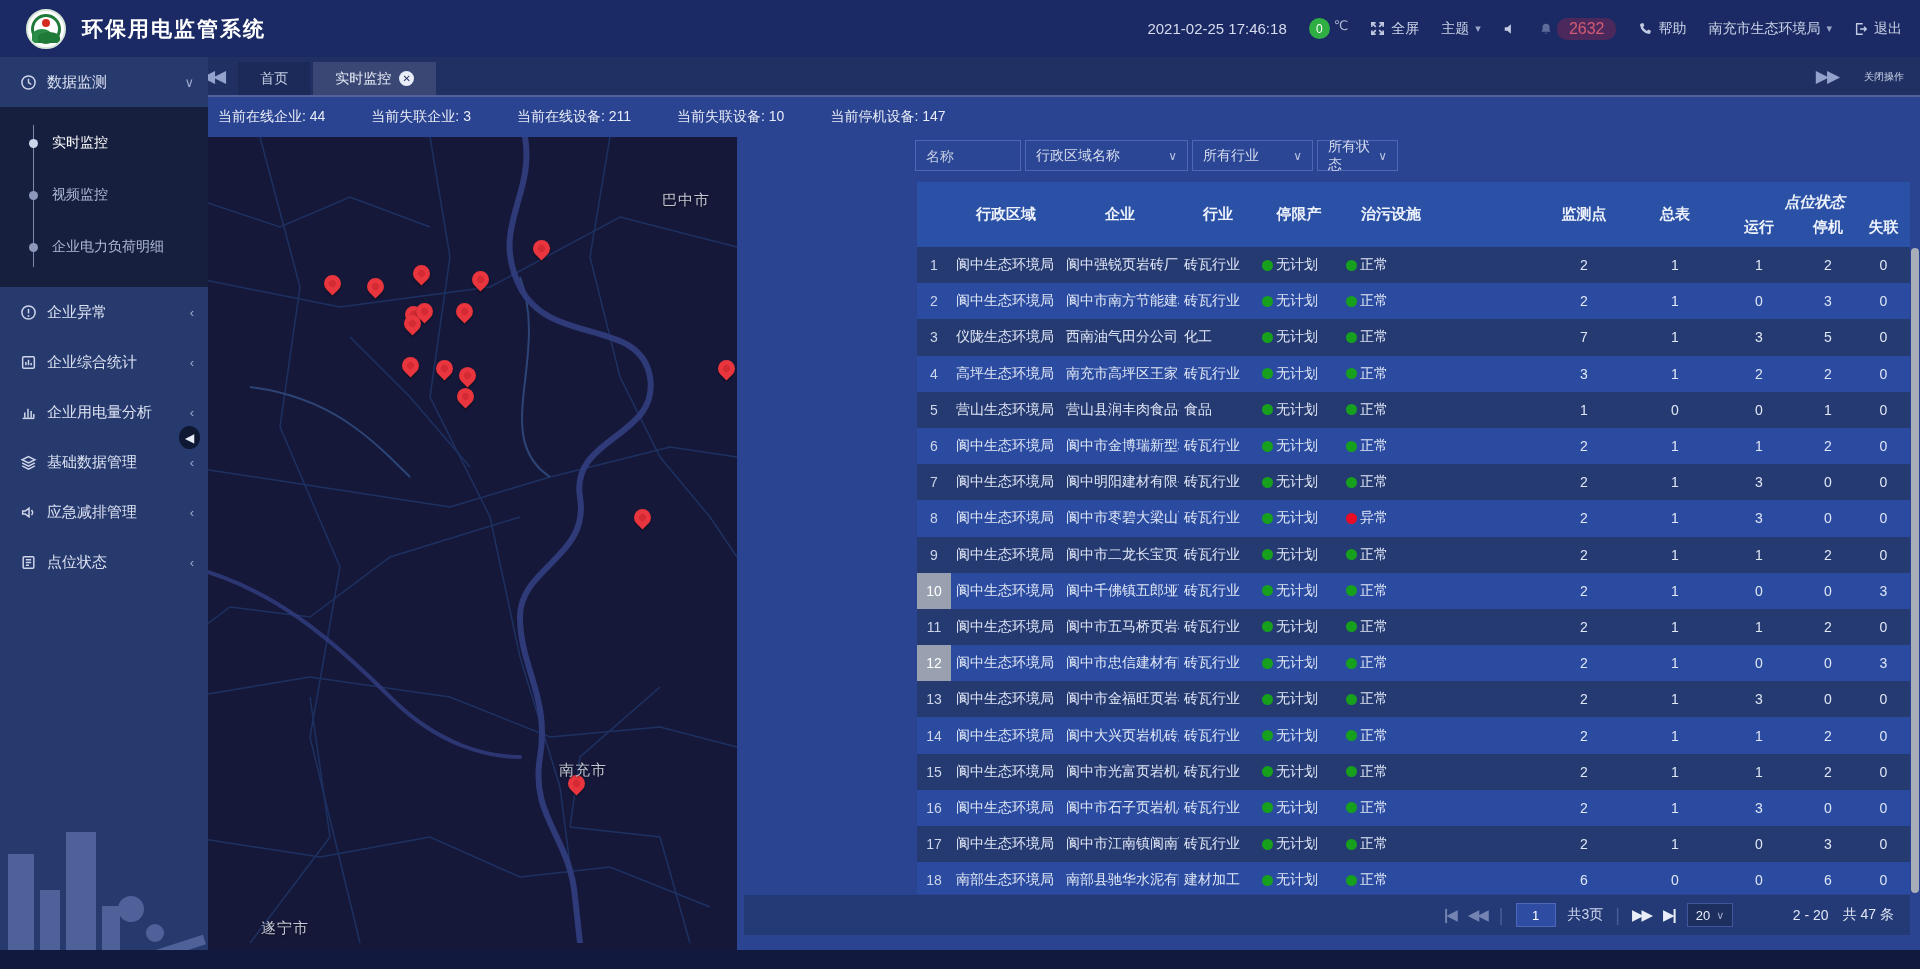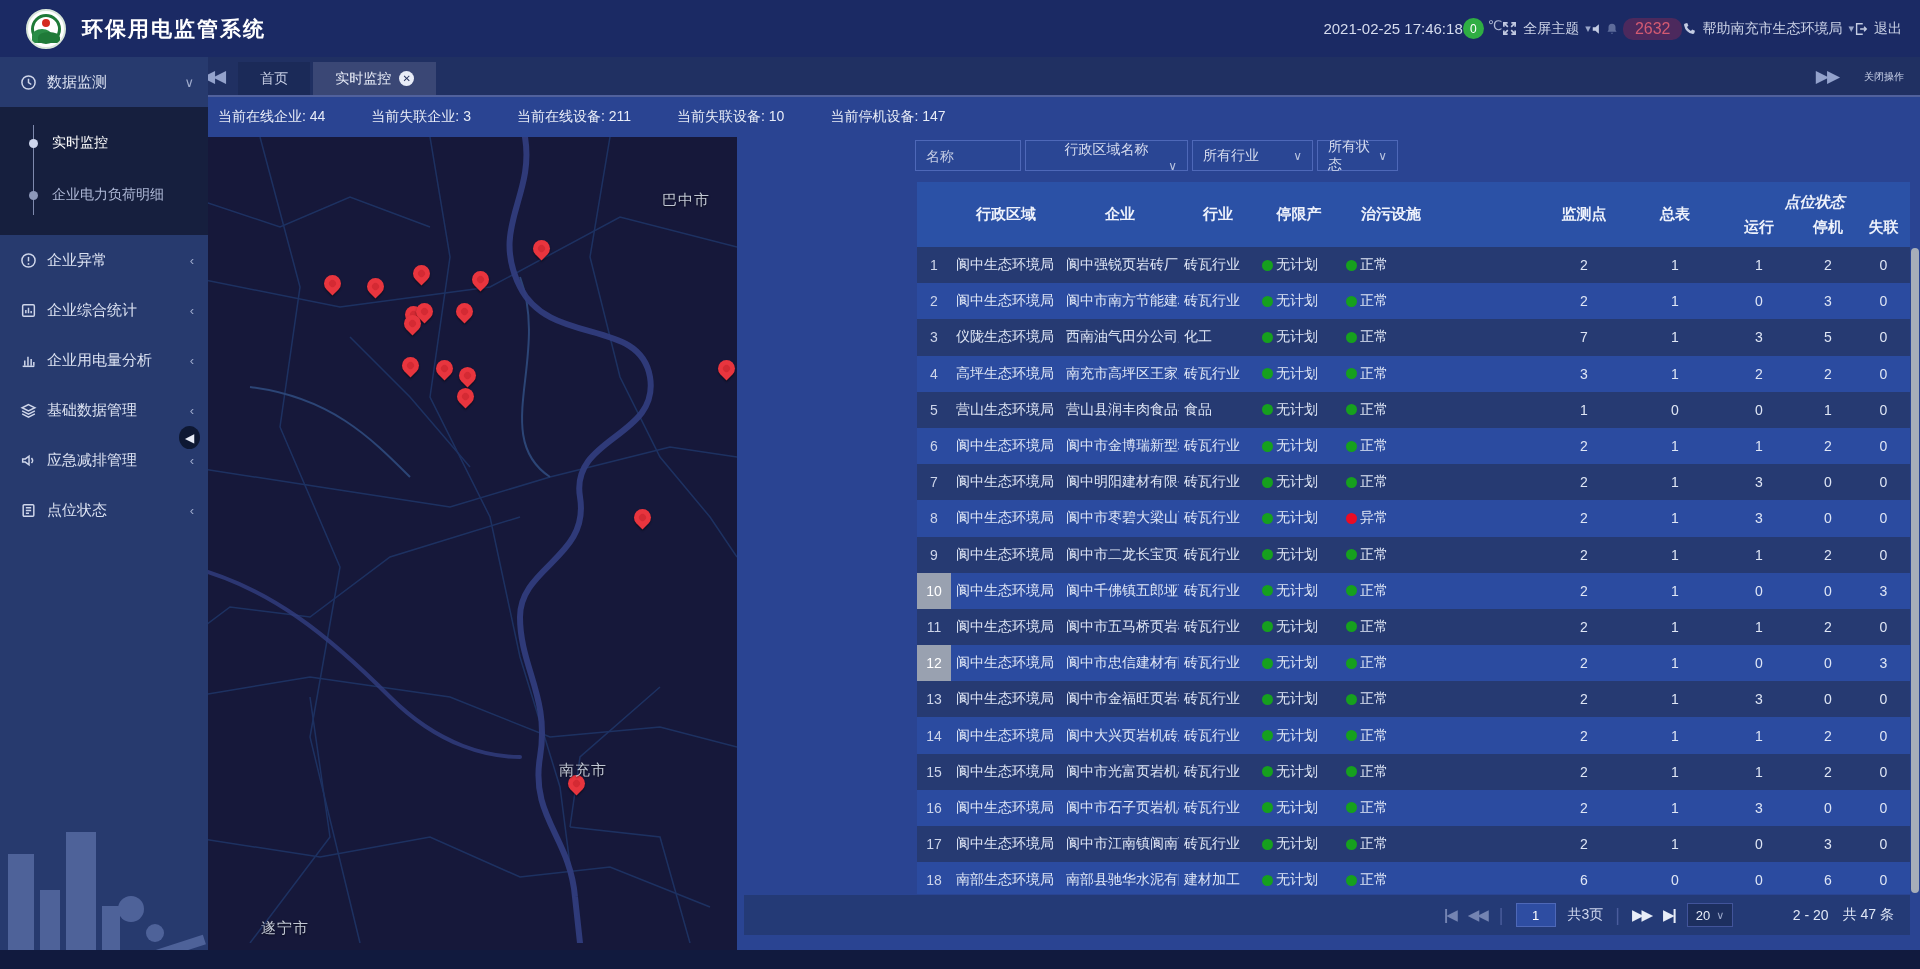--- a/index.html
+++ b/index.html
@@ -7,21 +7,21 @@
 .page { position:relative; width:1920px; height:969px; overflow:hidden; background:#2a4492; }
 
 
 .header { position:absolute; left:0; top:0; width:1920px; height:57px; background:#1b2a64; display:flex; align-items:center; z-index:6; }
 .logo { width:40px; height:40px; margin-left:26px; border-radius:50%; background:#fff; border:2px solid #d8e6da; position:relative; overflow:hidden; flex:none; }
 .logo .ring { position:absolute; inset:3px; border:3px solid #1f7a38; border-radius:50%; }
 .logo .sun { position:absolute; left:50%; top:8px; width:8px; height:8px; margin-left:-4px; background:#d42a1f; border-radius:50%; }
 .logo .hill1 { position:absolute; left:4px; bottom:4px; width:20px; height:14px; background:#2a8c46; border-radius:50% 50% 0 0; }
 .logo .hill2 { position:absolute; right:4px; bottom:4px; width:22px; height:11px; background:#1f7a38; border-radius:50% 50% 0 0; }
 .app-title { color:#fff; font-size:21px; font-weight:bold; letter-spacing:2px; margin-left:16px; }
-.header-right { margin-left:auto; display:flex; align-items:center; padding-right:18px; color:#cdd4e8; font-size:14px; }
+.header-right { margin-left:auto; display:flex; align-items:center; gap:22px; padding-right:18px; color:#cdd4e8; font-size:14px; }
 .datetime { font-size:15px; color:#d6dcee; }
 .temp { display:flex; align-items:flex-start; gap:4px; }
 .temp-circle { width:21px; height:21px; border-radius:50%; background:#2fae43; color:#fff; font-size:12px; display:flex; align-items:center; justify-content:center; }
 .temp-unit { font-size:13px; color:#aeb8d4; }
 .hbtn { display:flex; align-items:center; gap:6px; cursor:pointer; white-space:nowrap; }
 .hicon { display:inline-flex; color:#c3cbe2; }
 .caret { font-size:11px; color:#9aa6c8; }
 .badge-wrap { display:flex; align-items:center; gap:4px; }
 .bell { color:#5e6c9a; }
 .badge-pill { background:rgba(170,40,80,.35); color:#d35a72; border-radius:10px; padding:2px 12px; font-size:16px; }
@@ -68,21 +68,21 @@
 .map-label { position:absolute; color:#c2c8d4; font-size:15px; letter-spacing:1px; text-shadow:0 1px 2px rgba(0,0,0,.6); transform:translate(-50%,-50%); white-space:nowrap; }
 .pin { position:absolute; width:17px; height:17px; background:#e8353e; border-radius:50% 50% 50% 0; transform:rotate(-45deg); box-shadow:-1px 1px 2px rgba(0,0,0,.45); }
 .pin::after { content:""; position:absolute; left:5px; top:5px; width:7px; height:7px; border-radius:50%; background:#c22029; opacity:.55; }
 .collapse-handle { position:absolute; left:179px; top:426px; width:21px; height:23px; background:#0e1833; border-radius:50%; color:#e8ecf7; font-size:12px; display:flex; align-items:center; justify-content:center; z-index:5; cursor:pointer; }
 
 
 .filter { position:absolute; height:31px; background:#2a4694; border:1px solid #4e68b8; color:#d6dcef; font-size:14px; display:flex; align-items:center; padding:0 10px; top:5px; cursor:pointer; }
 .filter .sel-caret { margin-left:auto; color:#b9c4e0; font-size:12px; }
 #f-name { left:735px; width:106px; background:#2a4694; outline:none; }
 #f-name::placeholder { color:#c3cbe3; opacity:1; }
-#f-region { left:845px; width:163px;flex-direction:column; }
+#f-region { left:845px; width:163px; }
 #f-industry { left:1012px; width:121px; }
 #f-status { left:1137px; width:81px; }
 
 
 .grid-cols { display:grid; grid-template-columns:34px 110px 118px 78px 84px 100px 96px 94px 88px 80px 58px 53px; }
 .thead { position:absolute; left:737px; top:47px; width:993px; height:65px; background:#2b51a6; color:#eef2fb; font-size:15px; font-weight:bold; }
 .th { display:flex; align-items:center; justify-content:center; text-align:center; }
 .th-group { grid-column:span 3; display:flex; flex-direction:column; justify-content:center; gap:6px; }
 .th-group .g-label { text-align:center; font-style:italic; }
 .th-group .g-subs { display:grid; grid-template-columns:80px 58px 53px; }
@@ -190,20 +190,21 @@
             <svg width="17" height="17" viewBox="0 0 16 16" fill="none" stroke="currentColor" stroke-width="1.4">
               <circle cx="8" cy="8" r="6.2"></circle>
               <path d="M8 4.5V8l2.6 1.9"></path>
             </svg>
           </span>
           <span>数据监测</span>
           <span class="side-chevron">∨</span>
         </div>
         <div class="submenu">
           <div class="sub-item active">实时监控</div>
+          <div class="sub-item">视频监控</div>
           <div class="sub-item">企业电力负荷明细</div>
         </div>
         <div class="side-item">
           <span class="hicon">
             <svg width="17" height="17" viewBox="0 0 16 16" fill="none" stroke="currentColor" stroke-width="1.4">
               <circle cx="8" cy="8" r="6.2"></circle>
               <path d="M8 4.6v4.2"></path>
               <circle cx="8" cy="11.2" r="0.9" fill="currentColor" stroke="none"></circle>
             </svg>
           </span>

